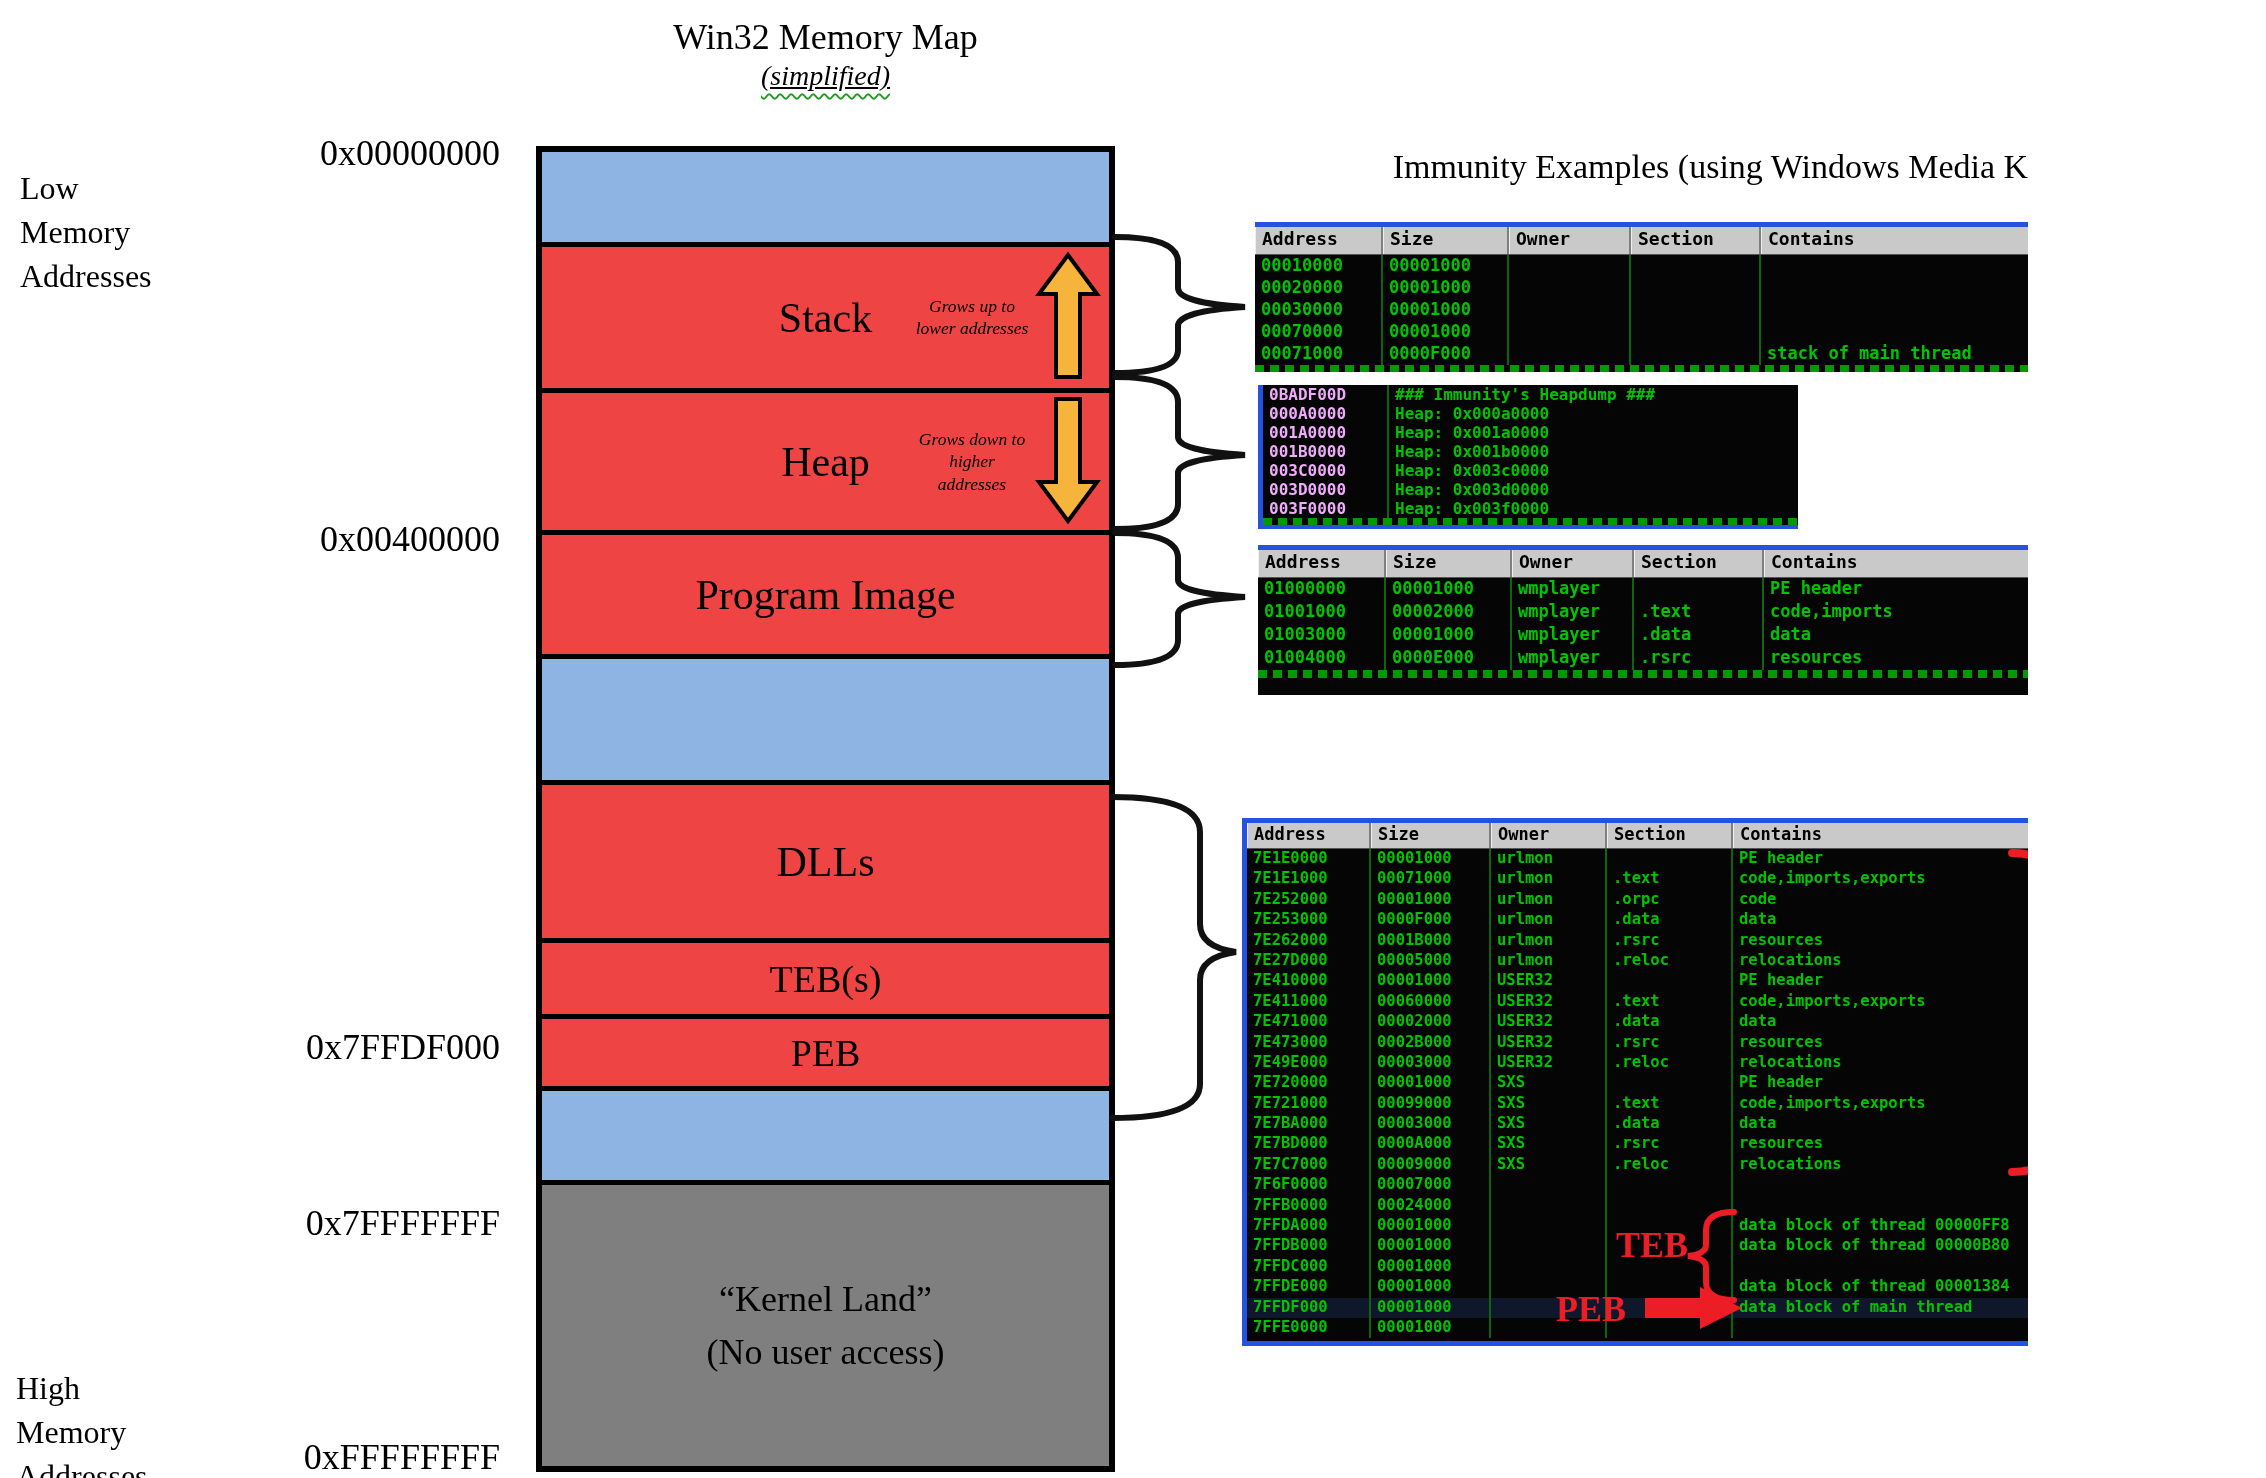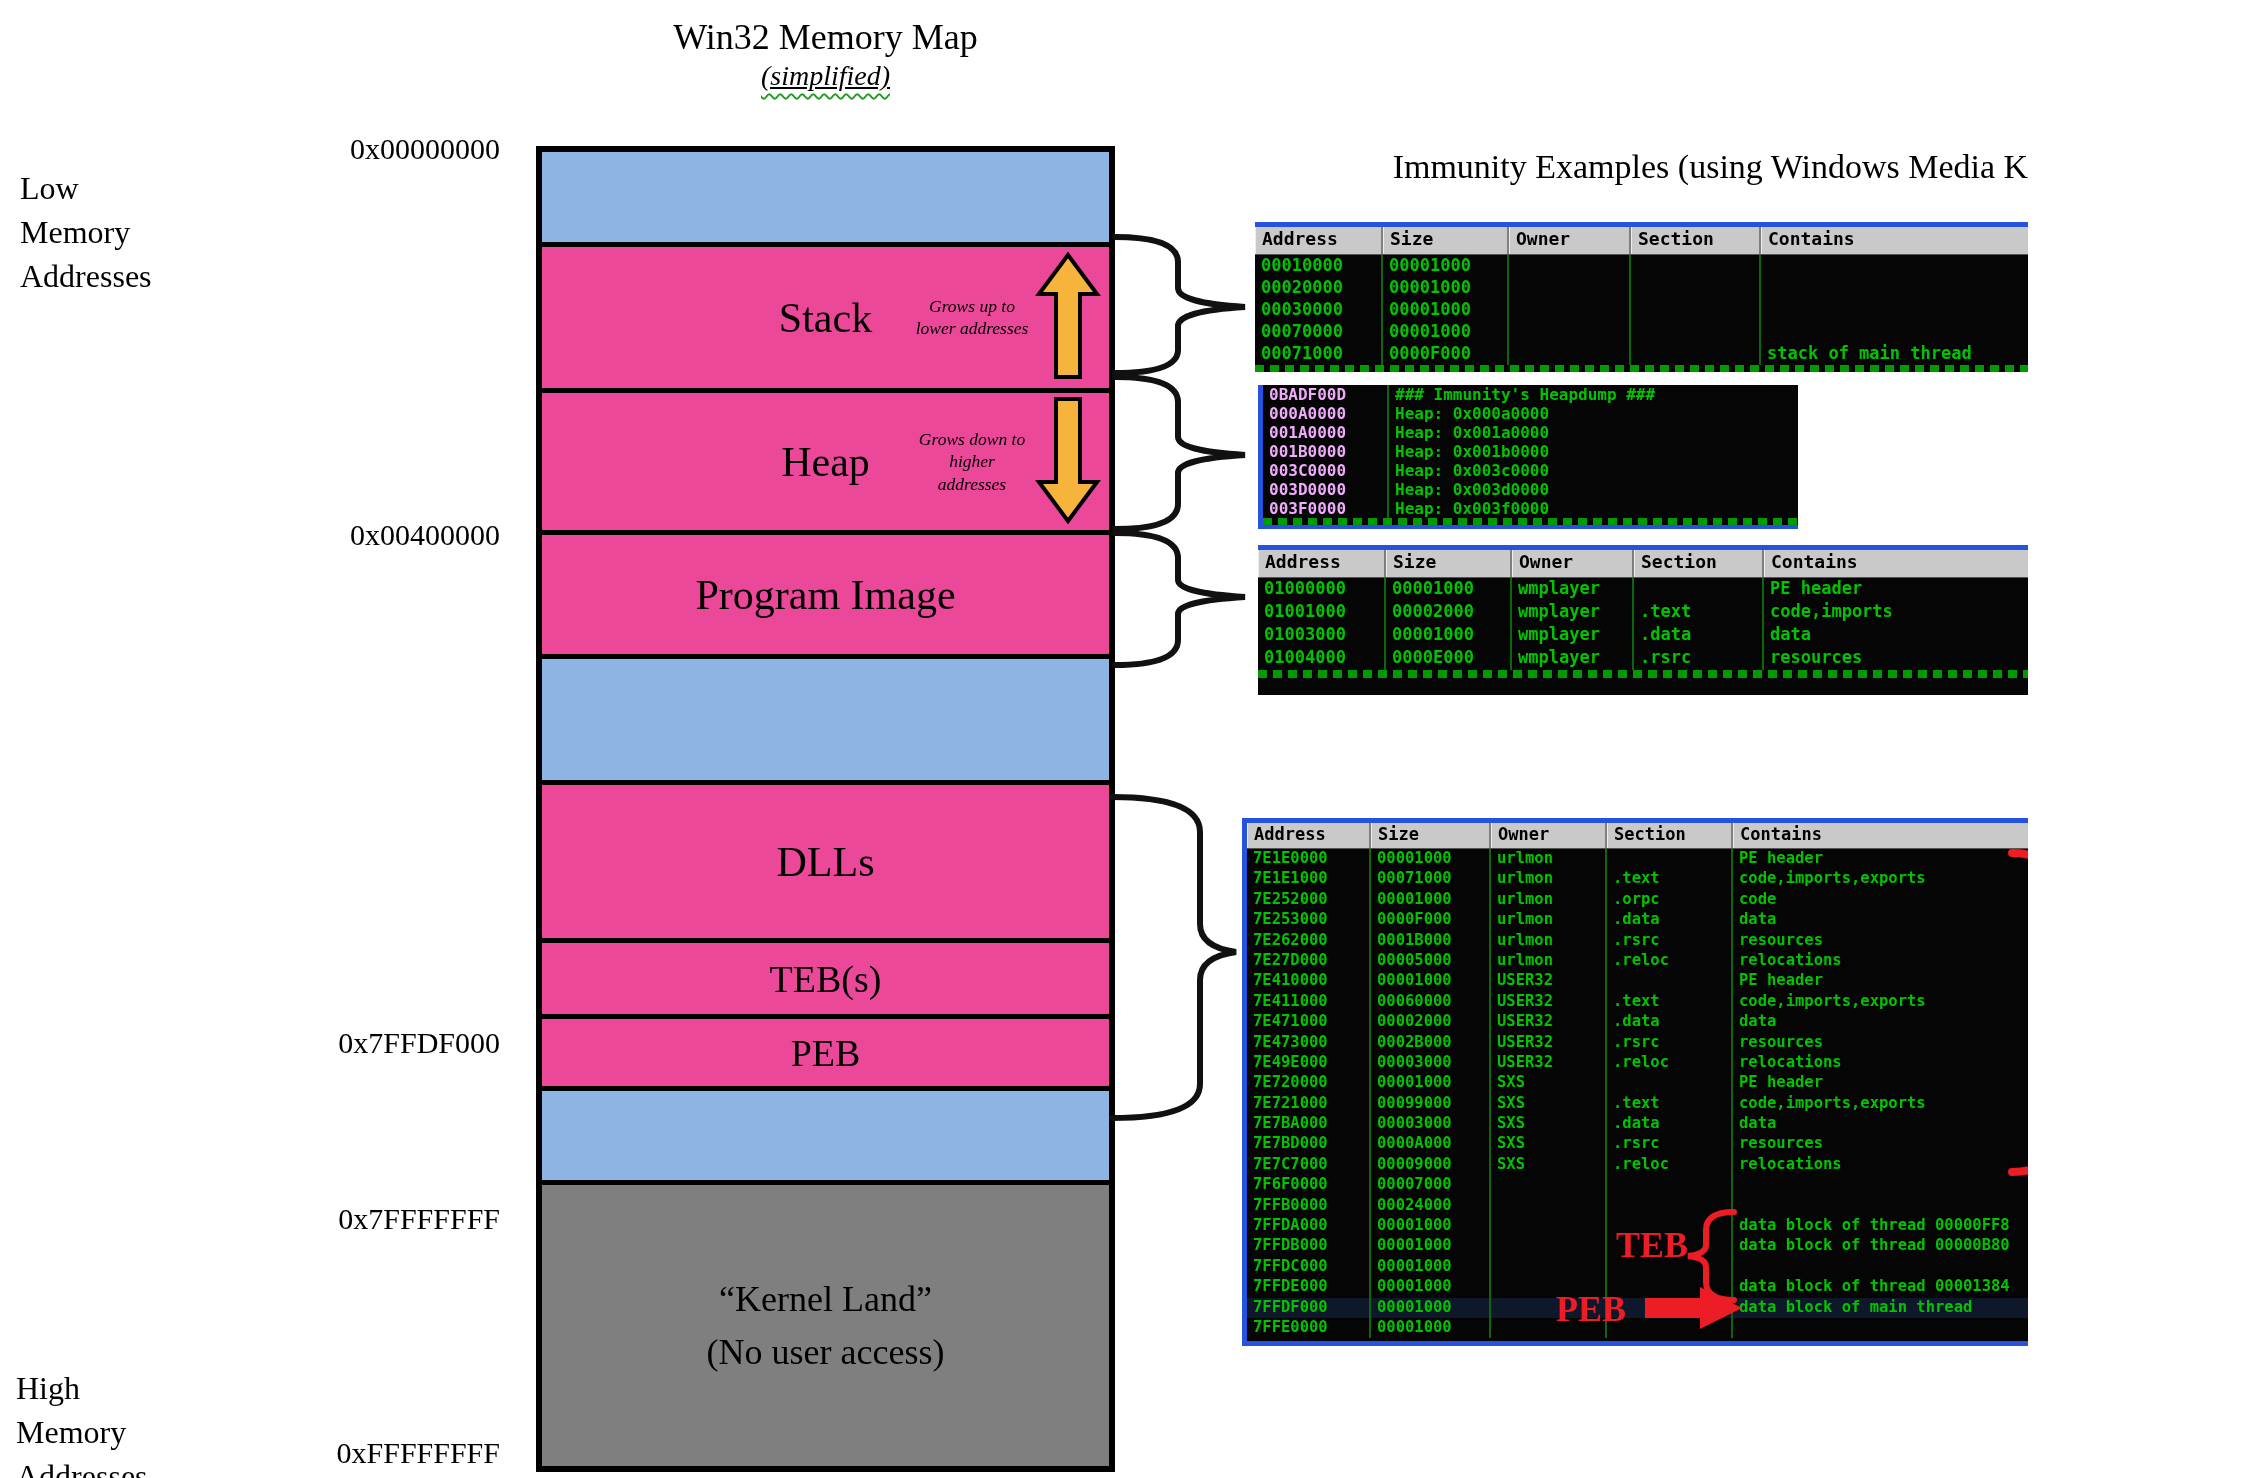--- a/index.html
+++ b/index.html
@@ -8,31 +8,31 @@
 
   
   .map-title{position:absolute;left:536px;top:16px;width:579px;text-align:center;font-size:36px;}
   .map-sub{position:absolute;left:536px;top:60px;width:579px;text-align:center;font-size:28px;font-style:italic;}
   .u-solid{text-decoration:underline;}
   .u-wavy{text-decoration:underline wavy #1d9c1d;text-underline-offset:8px;text-decoration-thickness:2px;}
   .side-label{position:absolute;font-size:32px;line-height:1.38;margin-top:38px;}
   .side-label span{display:block;}
   #low-label{left:20px;top:128px;}
   #high-label{left:16px;top:1328px;}
-  .tick{position:absolute;left:280px;width:220px;text-align:right;font-size:30px;white-space:nowrap;}
+  .tick{position:absolute;left:280px;width:220px;text-align:right;font-size:36px;white-space:nowrap;}
   .immunity-title{position:absolute;left:1290px;top:148px;width:920px;text-align:center;font-size:34px;}
 
   
   .memmap{position:absolute;left:536px;top:146px;width:579px;height:1326px;border:6px solid #000;
           box-sizing:border-box;display:flex;flex-direction:column;background:#fff;}
   .seg{position:relative;box-sizing:border-box;border-top:5px solid #000;
        display:flex;align-items:center;justify-content:center;flex:0 0 auto;}
   .seg.first{border-top:none;}
   .seg.band{background:#8DB4E2;}
-  .seg.light{background:#ec4899;}
+  .seg.light{background:#ef4444;}
   .seg.kernel{background:#7F7F7F;flex:1 1 auto;}
   .seg-label{font-size:42px;}
   .seg-label.small{font-size:38px;}
   .kernel-label{font-size:36px;line-height:1.45;text-align:center;}
   .grow-note{position:absolute;right:78px;top:50%;transform:translateY(-50%);width:118px;
              text-align:center;font-size:17.5px;line-height:1.3;font-style:italic;}
   .grow-arrow{position:absolute;right:8px;top:50%;transform:translateY(-50%);}
 
   
   .term{position:absolute;background:#050505;font-family:"DejaVu Sans Mono",monospace;font-weight:bold;

